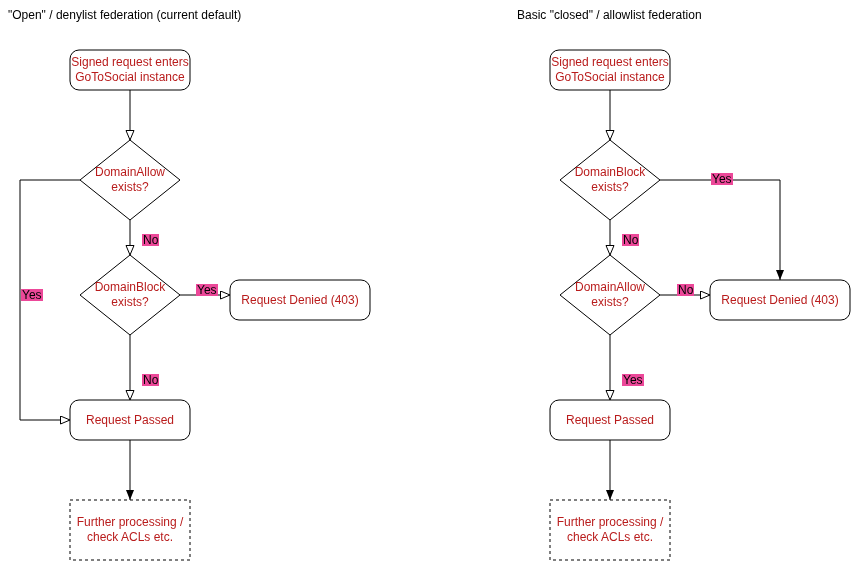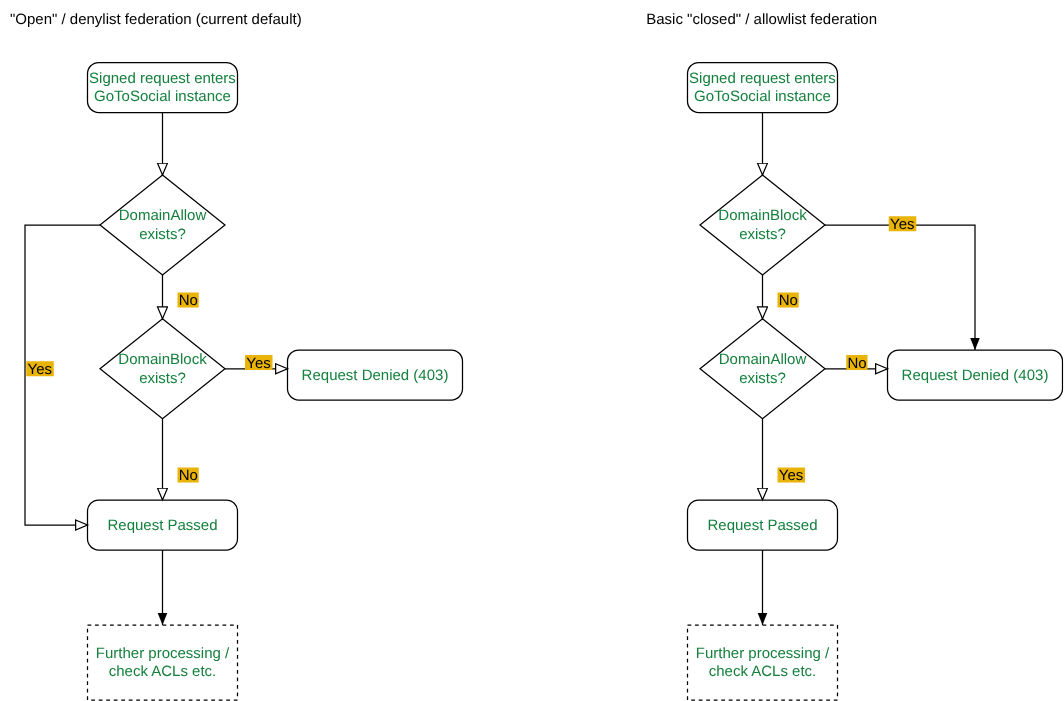--- a/index.html
+++ b/index.html
@@ -20,28 +20,28 @@
     white-space: nowrap;
   }
   .node-label {
     position: absolute;
     display: flex;
     align-items: center;
     justify-content: center;
     text-align: center;
     white-space: pre-line;
     font: 12px/15px "Liberation Sans", sans-serif;
-    color: #15803d;
+    color: #b91c1c;
     pointer-events: none;
   }
   .edge-label {
     position: absolute;
     font: 12px/12px "Liberation Sans", sans-serif;
     color: #000000;
-    background: #eab308;
+    background: #ec4899;
     padding: 0 1px;
     white-space: nowrap;
     text-align: center;
   }
 </style>
 </head>
 <body>
 
 <div class="canvas">
 

